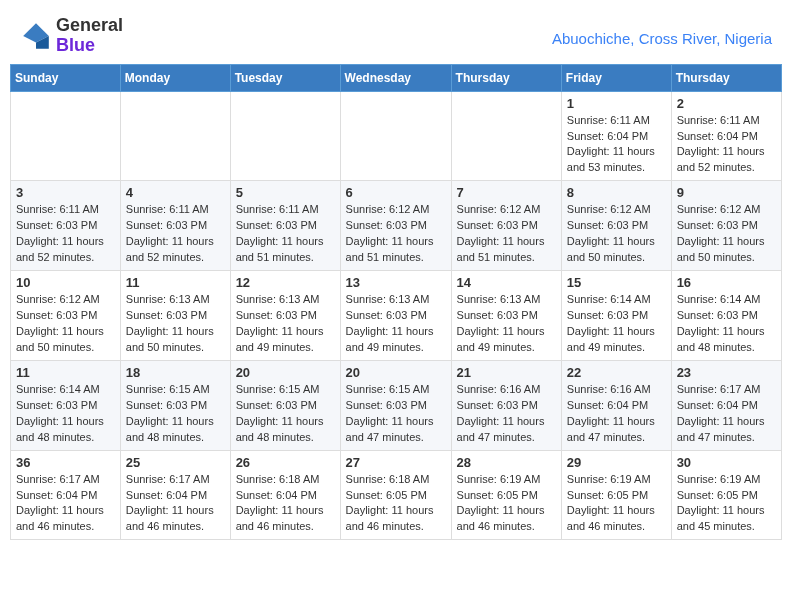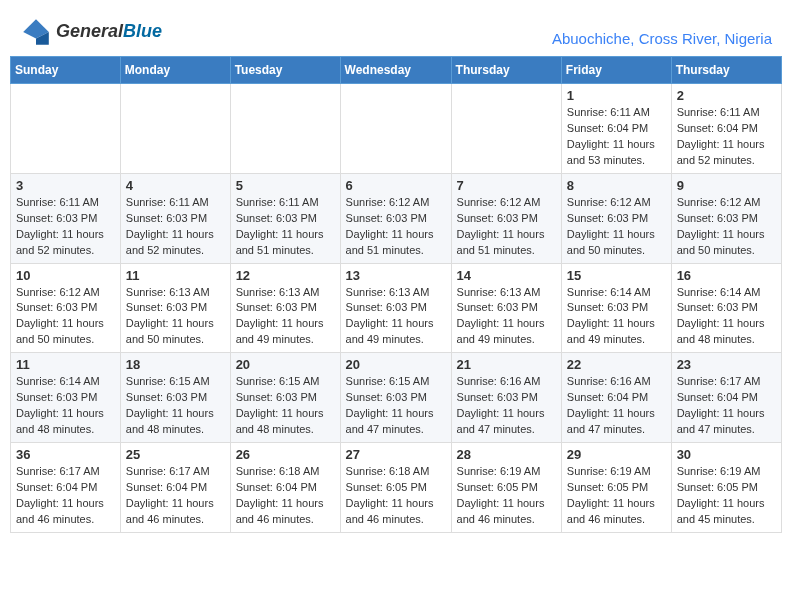--- a/index.html
+++ b/index.html
@@ -15,33 +15,32 @@
       justify-content: space-between;
       padding: 16px 20px 8px 20px;
     }
     .logo {
       display: flex;
       align-items: center;
       gap: 4px;
     }
     .logo-text {
       display: flex;
-      flex-direction: row;
+      flex-direction: column;
       line-height: 1.1;
-      font-style: italic;
     }
     .logo-text .general {
       font-size: 18px;
       font-weight: bold;
       color: #333;
     }
     .logo-text .blue {
       font-size: 18px;
       font-weight: bold;
-      color: #0369a1;
+      color: #6d28d9;
     }
     .logo-icon {
       width: 32px;
       height: 32px;
     }
     .title-block {
       text-align: right;
     }
     .month-title {
       font-size: 38px;

